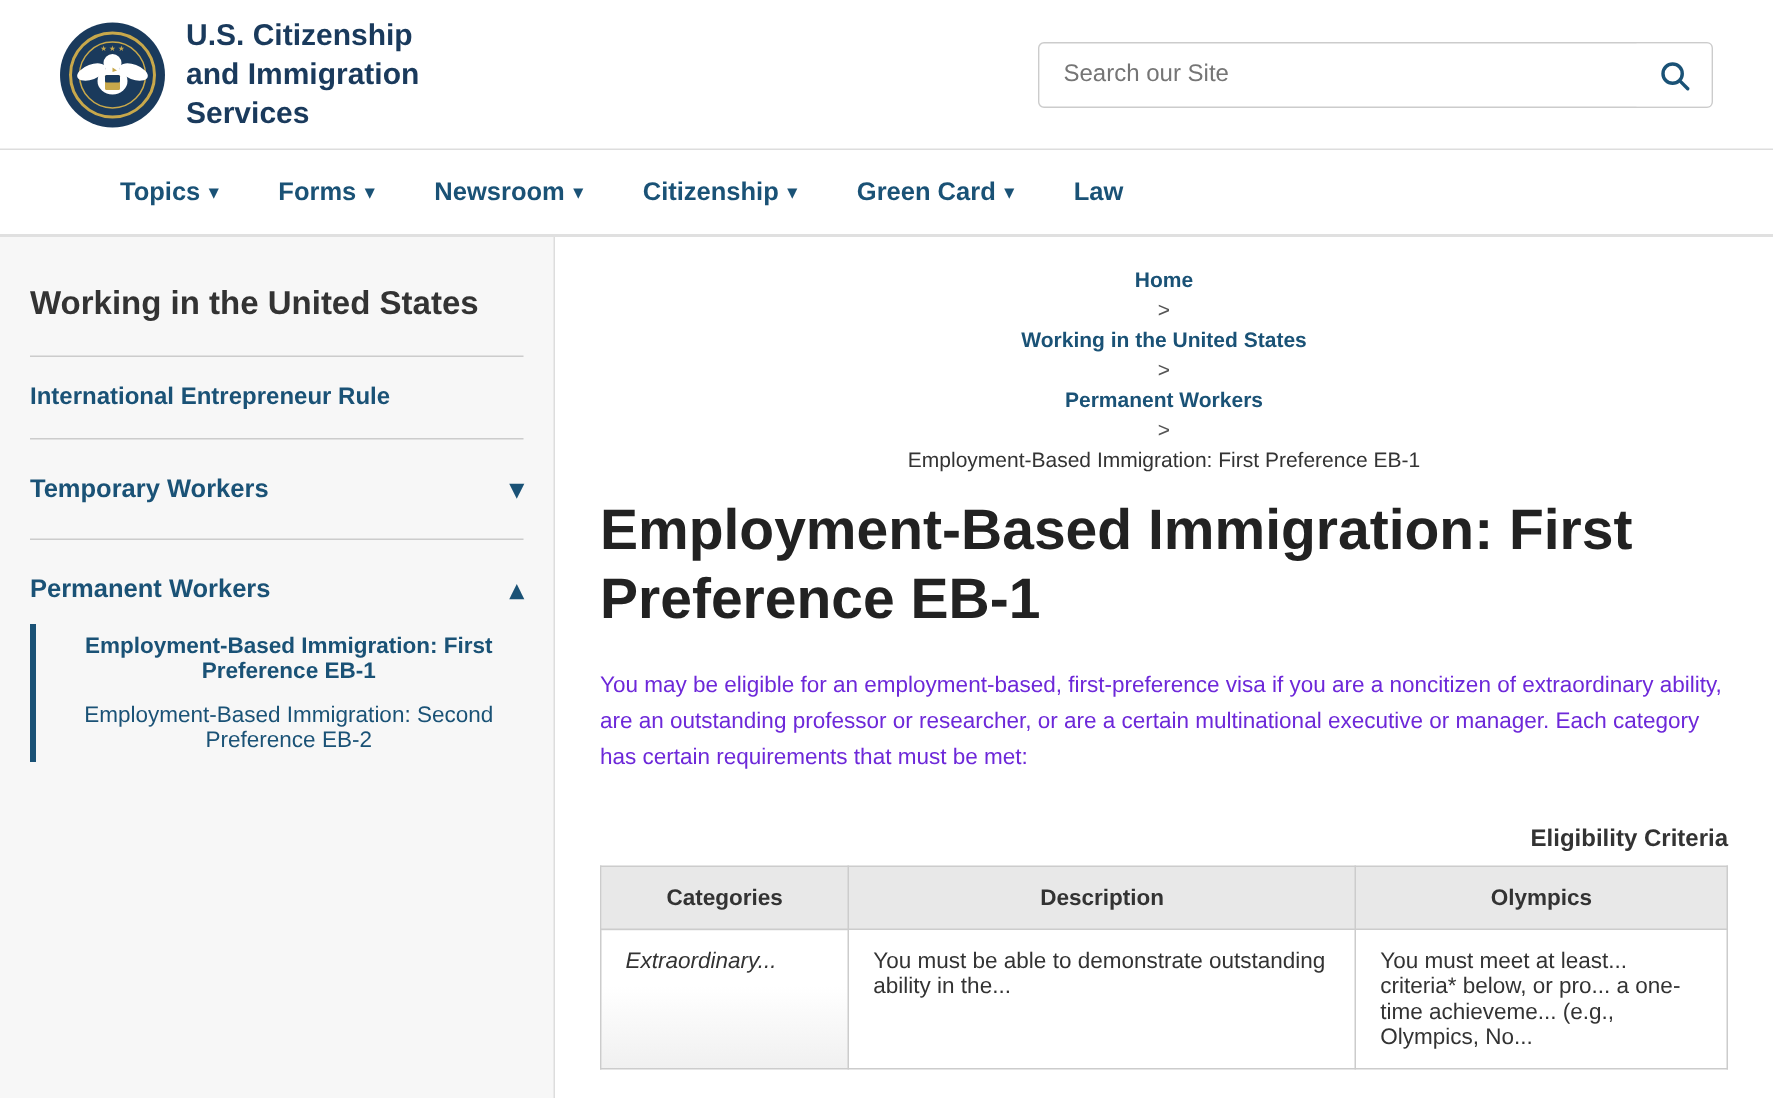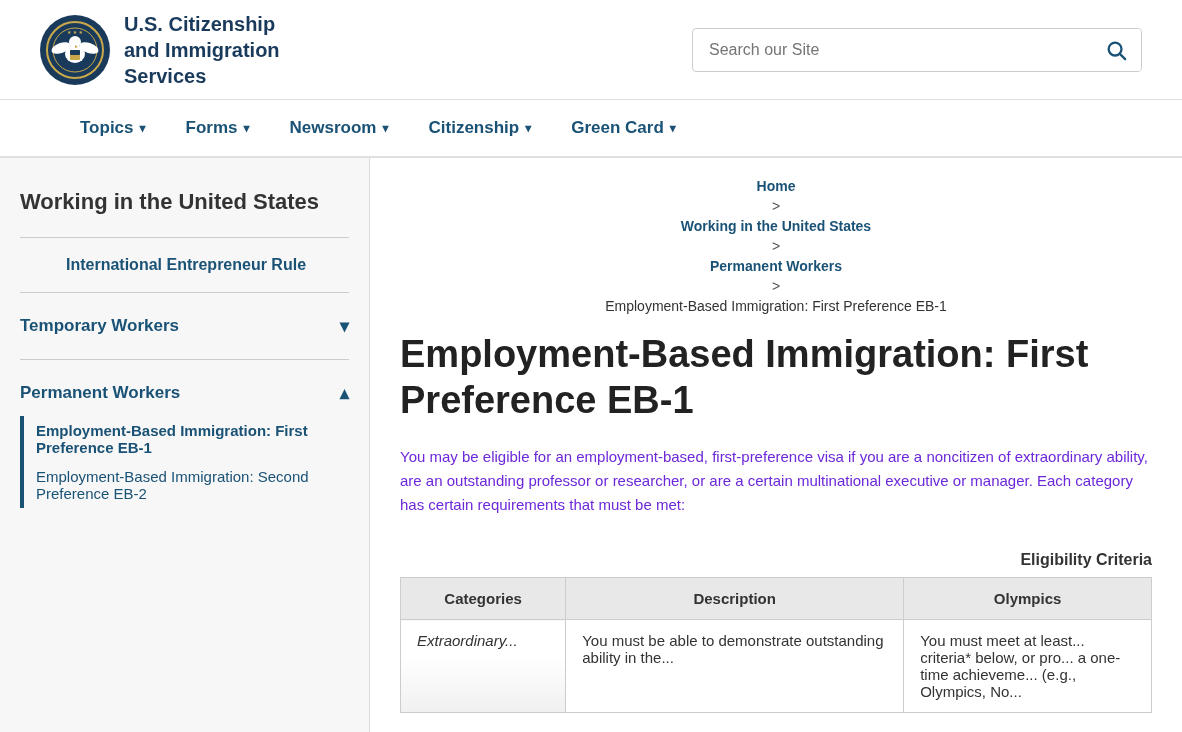--- a/index.html
+++ b/index.html
@@ -116,24 +116,24 @@
       margin: 14px 0;
     }
     .sidebar-link {
       display: block;
       font-size: 16px;
       color: #1a5276;
       font-weight: 600;
       padding: 4px 0;
       cursor: pointer;
       text-decoration: none;
-      margin-left: 46px;
     }
     .sidebar-section {
       margin-bottom: 4px;
+      text-align: center;
     }
     .sidebar-section-header {
       display: flex;
       align-items: center;
       justify-content: space-between;
       padding: 8px 0;
       cursor: pointer;
     }
     .sidebar-section-label {
       font-size: 17px;
@@ -296,20 +296,23 @@
     <span>Newsroom</span>
     <span class="nav-chevron">▾</span>
   </a>
   <a class="nav-item">
     <span>Citizenship</span>
     <span class="nav-chevron">▾</span>
   </a>
   <a class="nav-item">
     <span>Green Card</span>
     <span class="nav-chevron">▾</span>
+  </a>
+  <a class="nav-item">
+    <span>Law</span>
   </a>
 </nav>
 
 <div class="content-wrapper">
 
   <aside class="sidebar">
     <div class="sidebar-title">Working in the United States</div>
 
     <hr class="sidebar-divider">
 

